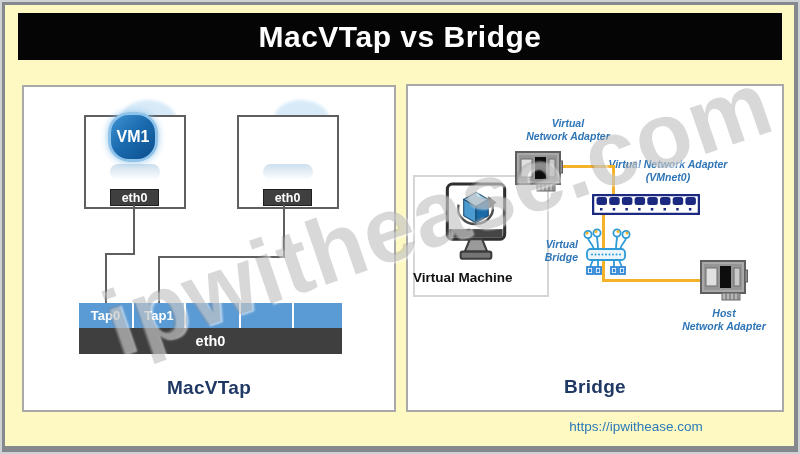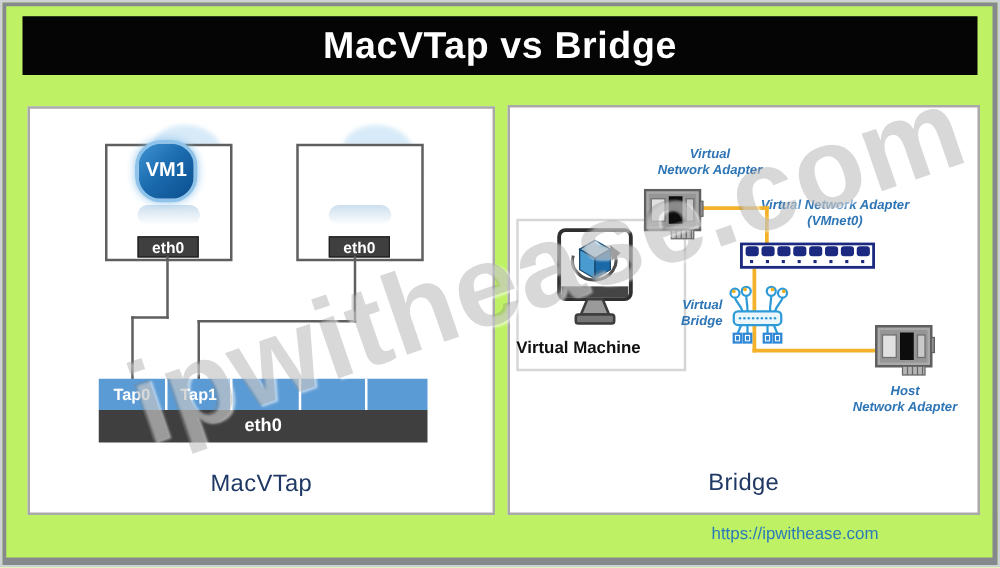--- a/index.html
+++ b/index.html
@@ -1,35 +1,35 @@
 <!DOCTYPE html>
 <html><head>
 <meta charset="utf-8">
 <style>
   html,body{margin:0;padding:0;background:#ffffff;}
   .stage{
     position:relative;width:800px;height:454px;overflow:hidden;
-    font-family:"Liberation Sans",sans-serif;background:#bef264;
+    font-family:"Liberation Sans",sans-serif;background:#fef9c3;
   }
   .frame{position:absolute;inset:0;border:2px solid #cfd2d4;pointer-events:none;z-index:30;}
   .frame-inner{position:absolute;inset:2px;border:3px solid #85898d;border-bottom-width:6px;border-right-width:4px;pointer-events:none;z-index:30;}
 
   .titlebar{
     position:absolute;left:18px;top:13px;width:764px;height:47px;background:#050505;
     display:flex;align-items:center;justify-content:center;z-index:3;
   }
   .titlebar span{color:#ffffff;font-size:30px;font-weight:800;letter-spacing:.5px;}
 
   .panel{position:absolute;background:#ffffff;border:2px solid #a9a9a9;z-index:2;}
   .panel-left{left:22px;top:85px;width:370px;height:323px;}
   .panel-right{left:406px;top:84px;width:374px;height:324px;}
 
   .caption{
     position:absolute;left:0;top:290px;width:100%;text-align:center;
-    color:#1f3864;font-size:19px;font-weight:400;letter-spacing:.3px;
+    color:#1f3864;font-size:19px;font-weight:700;letter-spacing:.3px;
   }
 
   
   .vm-box{position:absolute;width:98px;height:90px;border:2px solid #5f5f5f;background:#ffffff;}
   .cloud{
     position:absolute;width:56px;height:40px;background:#cfe6f7;opacity:.8;
     border-radius:55% 60% 50% 55%;filter:blur(1.5px);
     box-shadow:16px 14px 0 -8px #ddecf8;
   }
   .vm-icon{

